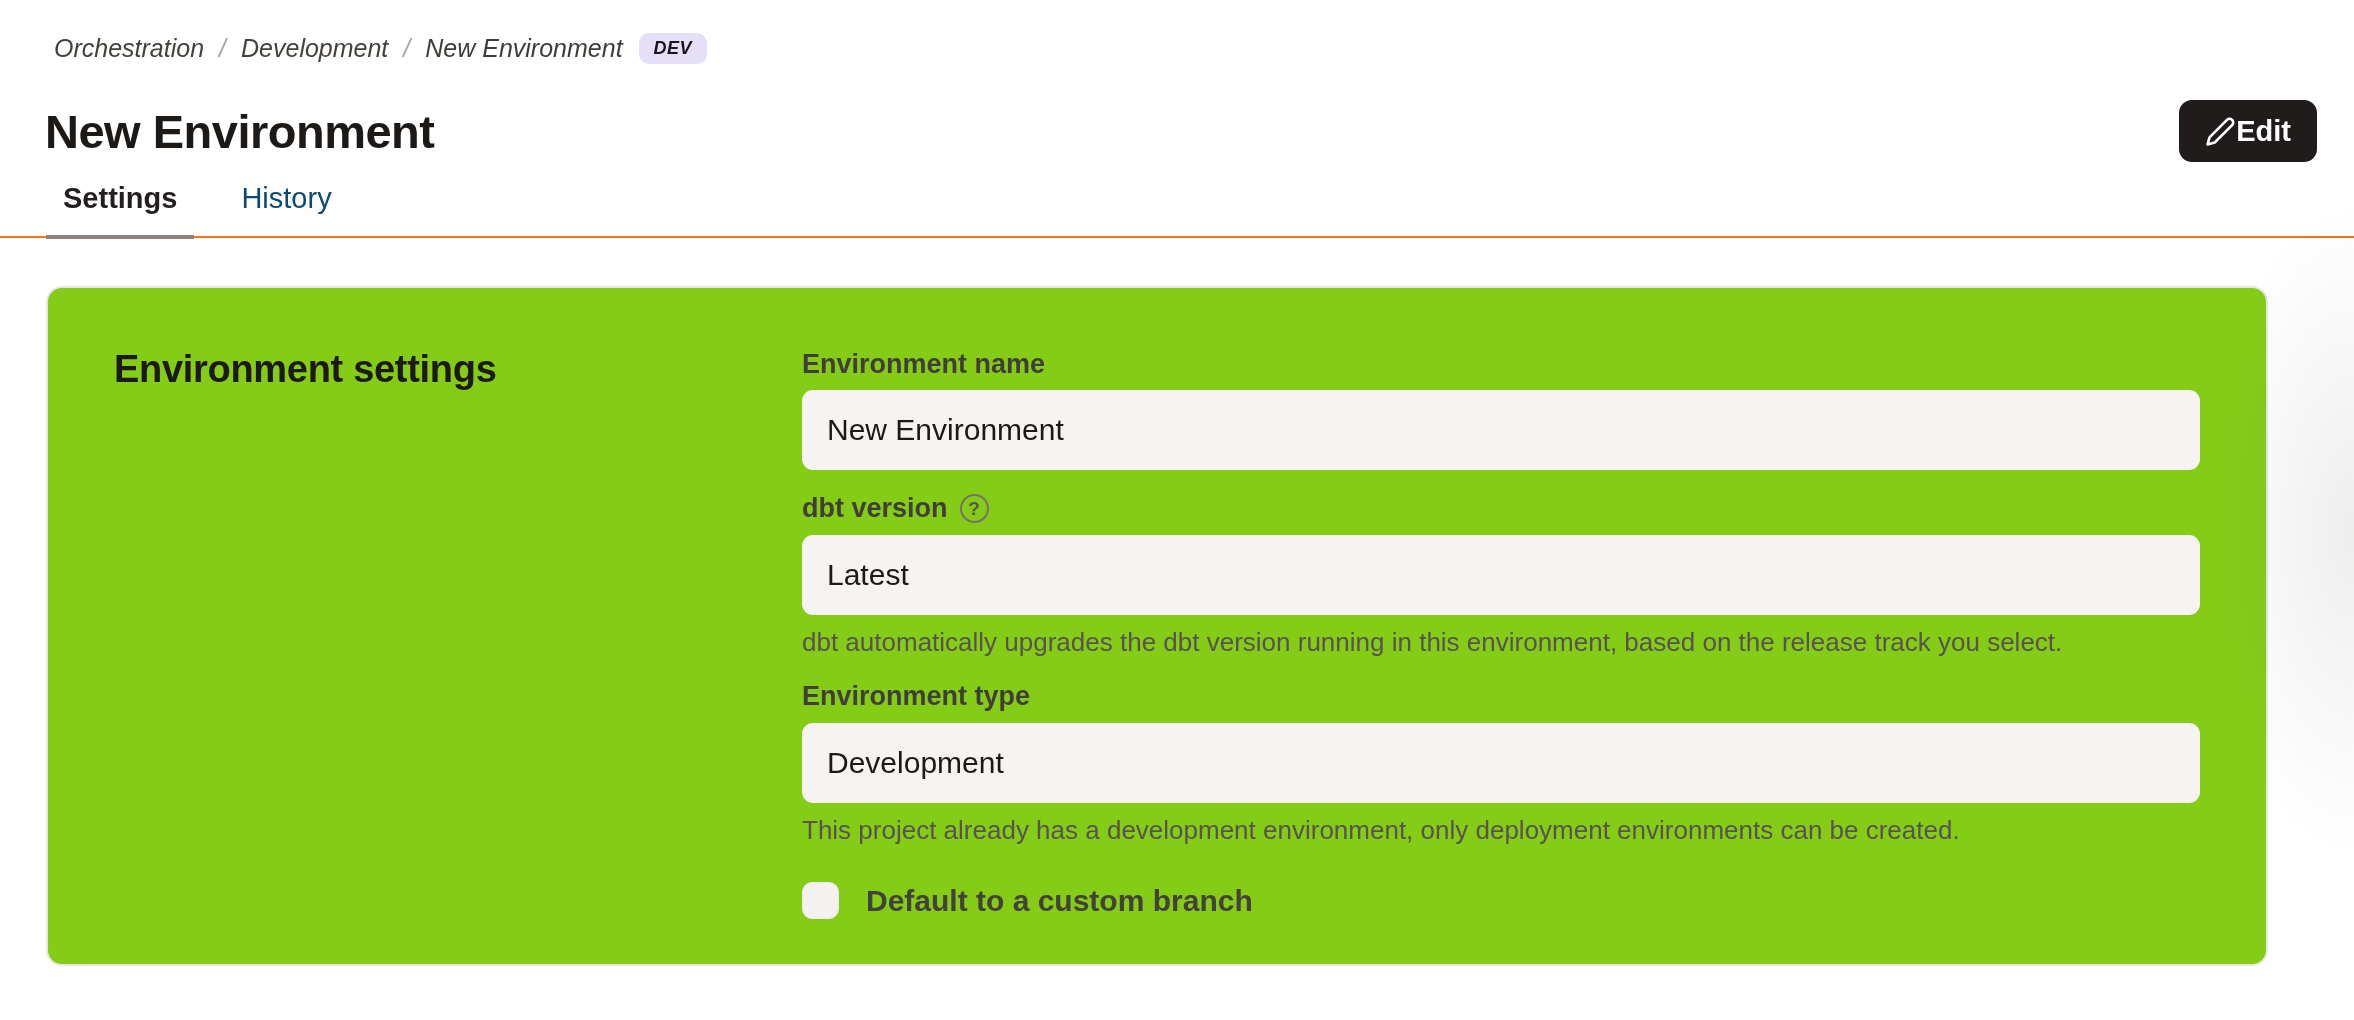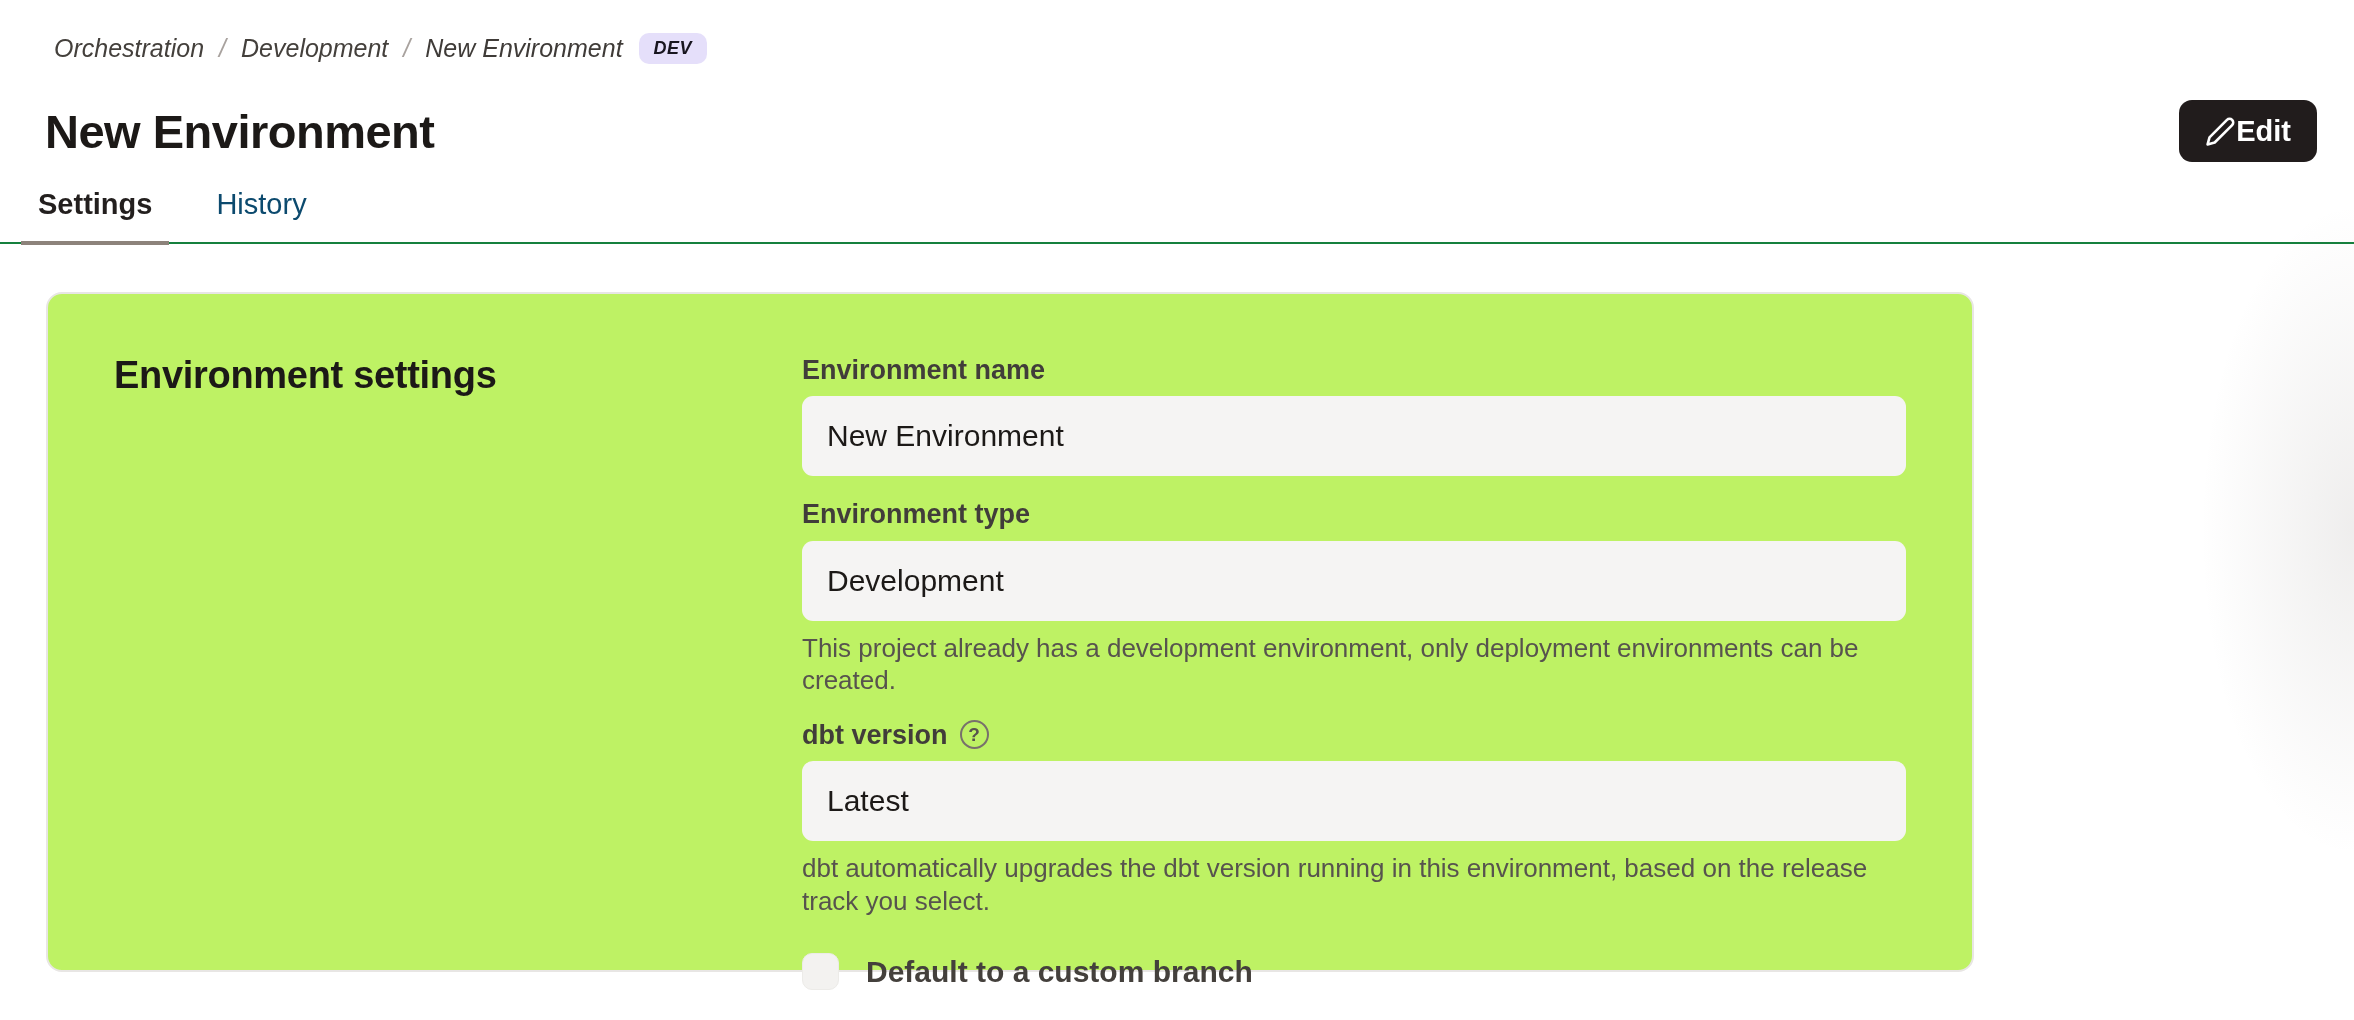--- a/index.html
+++ b/index.html
@@ -66,46 +66,46 @@
     font-family: "Liberation Sans", sans-serif;
     font-size: 29px;
     font-weight: 600;
     cursor: pointer;
   }
   .edit-btn svg { display: block; }
 
   
   .tabs {
     display: flex;
-    margin-top: 26px;
-    padding-left: 21px;
-    border-bottom: 2px solid #15803d;
+    margin-top: 20px;
+    padding-left: 46px;
+    border-bottom: 2px solid #f97316;
   }
   .tab {
     font-size: 29px;
     padding: 0 17px 20px 17px;
     margin-right: 30px;
     color: #0c4a6e;
     font-weight: 500;
     cursor: pointer;
     border-bottom: 4px solid transparent;
     margin-bottom: -3px;
   }
   .tab.active {
     color: #231f1e;
     font-weight: 600;
     border-bottom-color: var(--tab-underline, #8d837b);
   }
 
   
   .card {
     margin: 48px 38px 0 46px;
-    width: 1928px;
+    width: 2222px;
     height: 680px;
-    background: #bef264;
+    background: #84cc16;
     border: 2px solid #e8e6e4;
     border-radius: 16px;
     display: flex;
     padding: 60px 66px;
   }
   .card-heading-col { flex: 0 0 688px; }
   .card-heading {
     font-size: 38px;
     font-weight: 700;
     letter-spacing: -0.3px;
@@ -218,34 +218,34 @@
 
     <div class="field">
       <div class="field-label-row">
         <label class="field-label">Environment name</label>
       </div>
       <input class="text-input" type="text" value="New Environment" style="">
     </div>
 
     <div class="field">
       <div class="field-label-row">
-        <label class="field-label">Environment type</label>
-      </div>
-      <input class="text-input" type="text" value="Development" style="">
-      <p class="helper">This project already has a development environment, only deployment environments can be created.</p>
-    </div>
-
-    <div class="field">
-      <div class="field-label-row">
         <label class="field-label">dbt version</label>
         <span class="help-circle">?</span>
       </div>
       <input class="text-input" type="text" value="Latest" style="">
       <p class="helper">dbt automatically upgrades the dbt version running in this environment, based on the release track you select.</p>
     </div>
 
+    <div class="field">
+      <div class="field-label-row">
+        <label class="field-label">Environment type</label>
+      </div>
+      <input class="text-input" type="text" value="Development" style="">
+      <p class="helper">This project already has a development environment, only deployment environments can be created.</p>
+    </div>
+
     <div class="checkbox-row">
       <span class="checkbox"></span>
       <span class="checkbox-label">Default to a custom branch</span>
     </div>
 
   </div>
 </section>
 
 </body></html>

